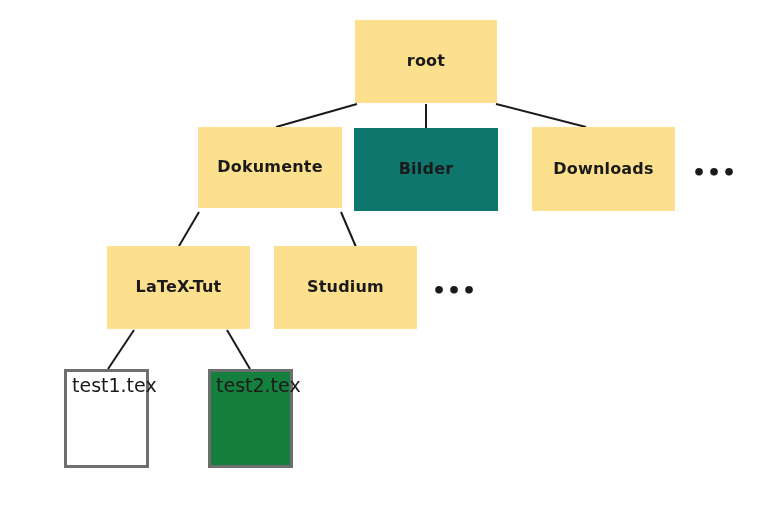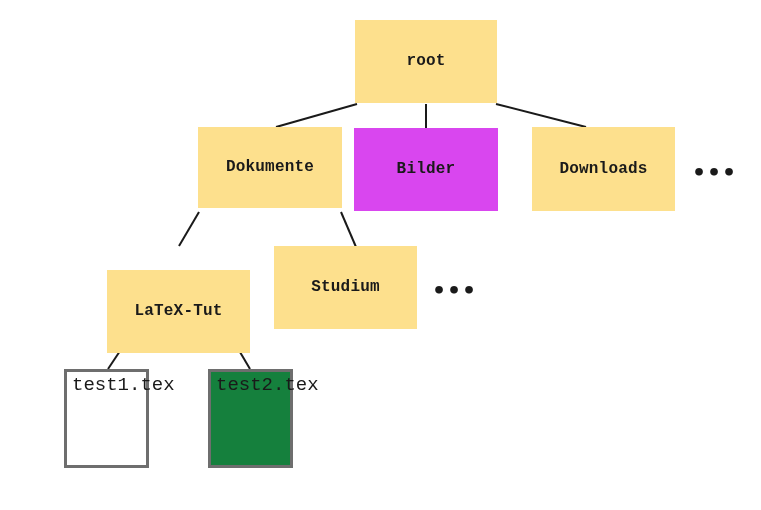--- a/index.html
+++ b/index.html
@@ -51,21 +51,20 @@
     font-weight: normal;
     font-size: 19px;
     align-items: flex-start;
     justify-content: flex-start;
     padding: 3px 4px 0 5px;
   }
   .node .label {
     display: block;
     line-height: 1.15;
     white-space: nowrap;
-    font-family: Liberation Mono, monospace;
   }
   .ellipsis {
     position: absolute;
     color: #1a1a1a;
     font-weight: bold;
     font-size: 22px;
     line-height: 1;
     letter-spacing: 1px;
     z-index: 2;
     white-space: nowrap;
@@ -83,27 +82,27 @@
       <line x1="341" y1="212" x2="356" y2="247" stroke="#1a1a1a" stroke-width="2" stroke-linecap="butt"></line>
       <line x1="134" y1="330" x2="108" y2="369" stroke="#1a1a1a" stroke-width="2" stroke-linecap="butt"></line>
       <line x1="227" y1="330" x2="250" y2="369" stroke="#1a1a1a" stroke-width="2" stroke-linecap="butt"></line>
     </svg>
 <div class="node folder" style="left: 355px; top: 20px; width: 142px; height: 83px; background: rgb(253, 224, 141); color: rgb(26, 26, 26);">
       <span class="label">root</span>
     </div>
     <div class="node folder" style="left: 198px; top: 127px; width: 144px; height: 81px; background: rgb(253, 224, 141); color: rgb(26, 26, 26);">
       <span class="label">Dokumente</span>
     </div>
-    <div class="node folder" style="left: 354px; top: 128px; width: 144px; height: 83px; background: #d946ef; color: rgb(26, 26, 26);">
+    <div class="node folder" style="left: 354px; top: 128px; width: 144px; height: 83px; background: #0f766e; color: rgb(26, 26, 26);">
       <span class="label">Bilder</span>
     </div>
     <div class="node folder" style="left: 532px; top: 127px; width: 143px; height: 84px; background: rgb(253, 224, 141); color: rgb(26, 26, 26);">
       <span class="label">Downloads</span>
     </div>
-    <div class="node folder" style="left: 107px; top: 246px; width: 143px; height: 83px; background: rgb(253, 224, 141); color: rgb(26, 26, 26); margin-top: 24px;">
+    <div class="node folder" style="left: 107px; top: 246px; width: 143px; height: 83px; background: rgb(253, 224, 141); color: rgb(26, 26, 26);">
       <span class="label">LaTeX-Tut</span>
     </div>
     <div class="node folder" style="left: 274px; top: 246px; width: 143px; height: 83px; background: rgb(253, 224, 141); color: rgb(26, 26, 26);">
       <span class="label">Studium</span>
     </div>
     <div class="node file" style="left: 64px; top: 369px; width: 85px; height: 99px; background: rgb(255, 255, 255); border-color: rgb(110, 110, 110); color: rgb(26, 26, 26);">
       <span class="label">test1.tex</span>
     </div>
     <div class="node file" style="left: 208px; top: 369px; width: 85px; height: 99px; background: #15803d; border-color: rgb(110, 110, 110); color: rgb(26, 26, 26);">
       <span class="label">test2.tex</span>

